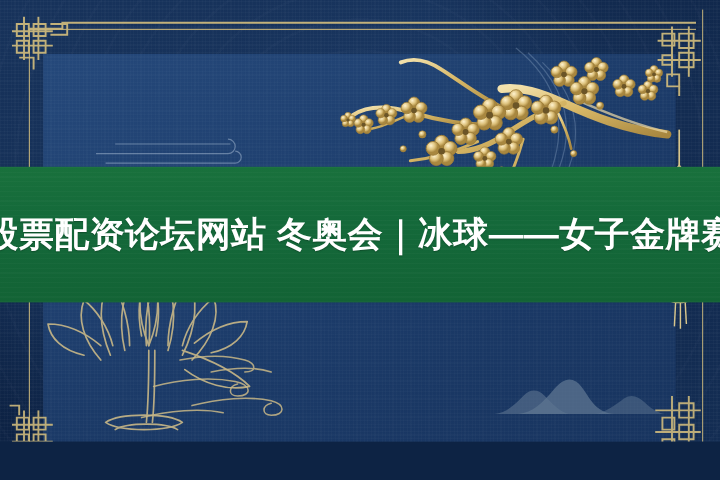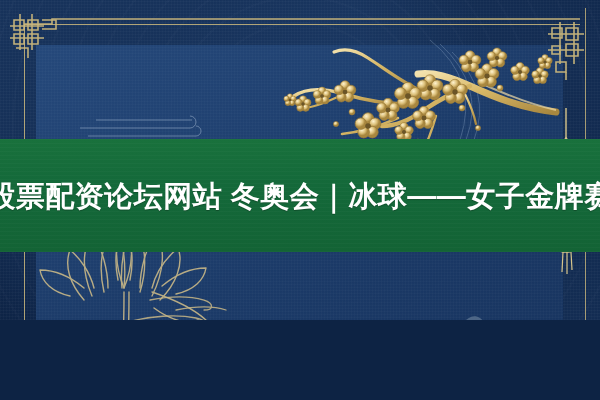--- a/index.html
+++ b/index.html
@@ -2,21 +2,21 @@
 <html><head>
 <meta charset="utf-8">
 <style>
   html,body{margin:0;padding:0;}
   body{
     width:600px;height:400px;overflow:hidden;
     font-family:"Liberation Sans","DejaVu Sans",sans-serif;
     background:#0d2344;
   }
   .stage{
-    position:relative;width:600px;height:320px;overflow:hidden;
+    position:relative;width:600px;height:368px;overflow:hidden;
     background:
       radial-gradient(circle at 28% 18%, rgba(30,62,108,.55) 0 38%, rgba(0,0,0,0) 62%),
       radial-gradient(circle at 78% 72%, rgba(26,56,100,.45) 0 40%, rgba(0,0,0,0) 68%),
       linear-gradient(180deg,#0e2446 0%,#0c2040 50%,#0d2345 100%);
   }
   
   .texture{
     position:absolute;inset:0;
     background-image:
       repeating-linear-gradient(0deg, rgba(255,255,255,.022) 0 1px, rgba(0,0,0,0) 1px 3px),

